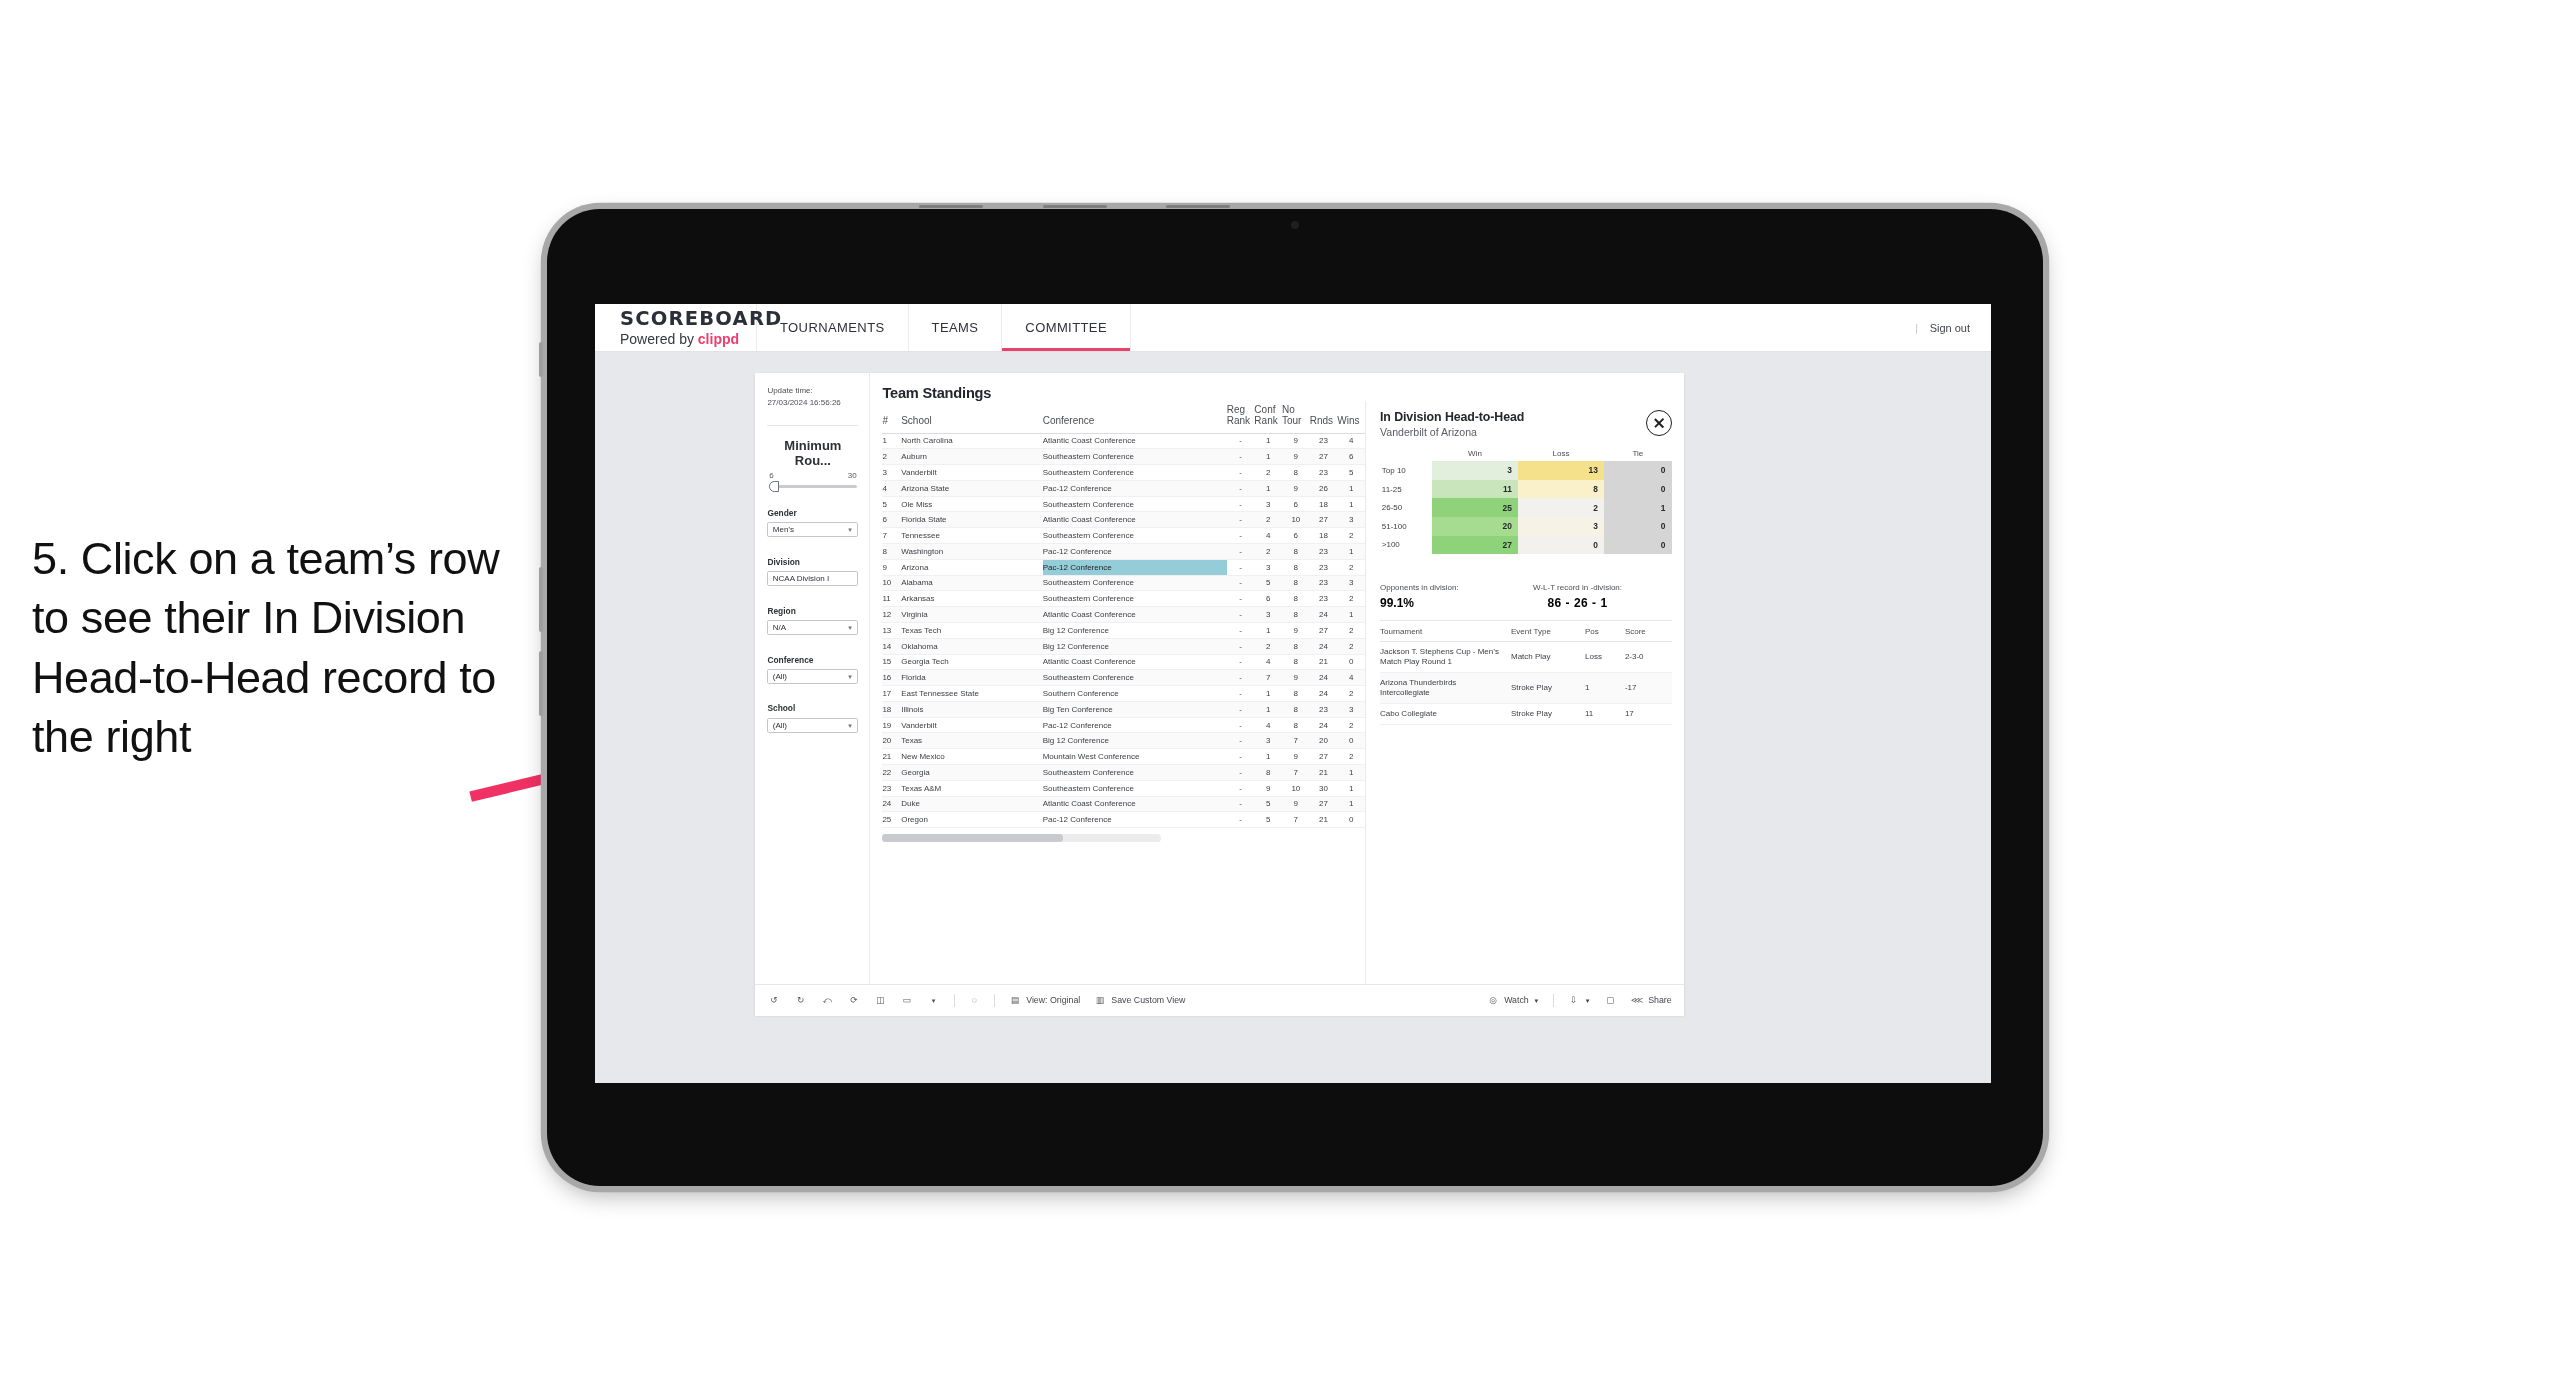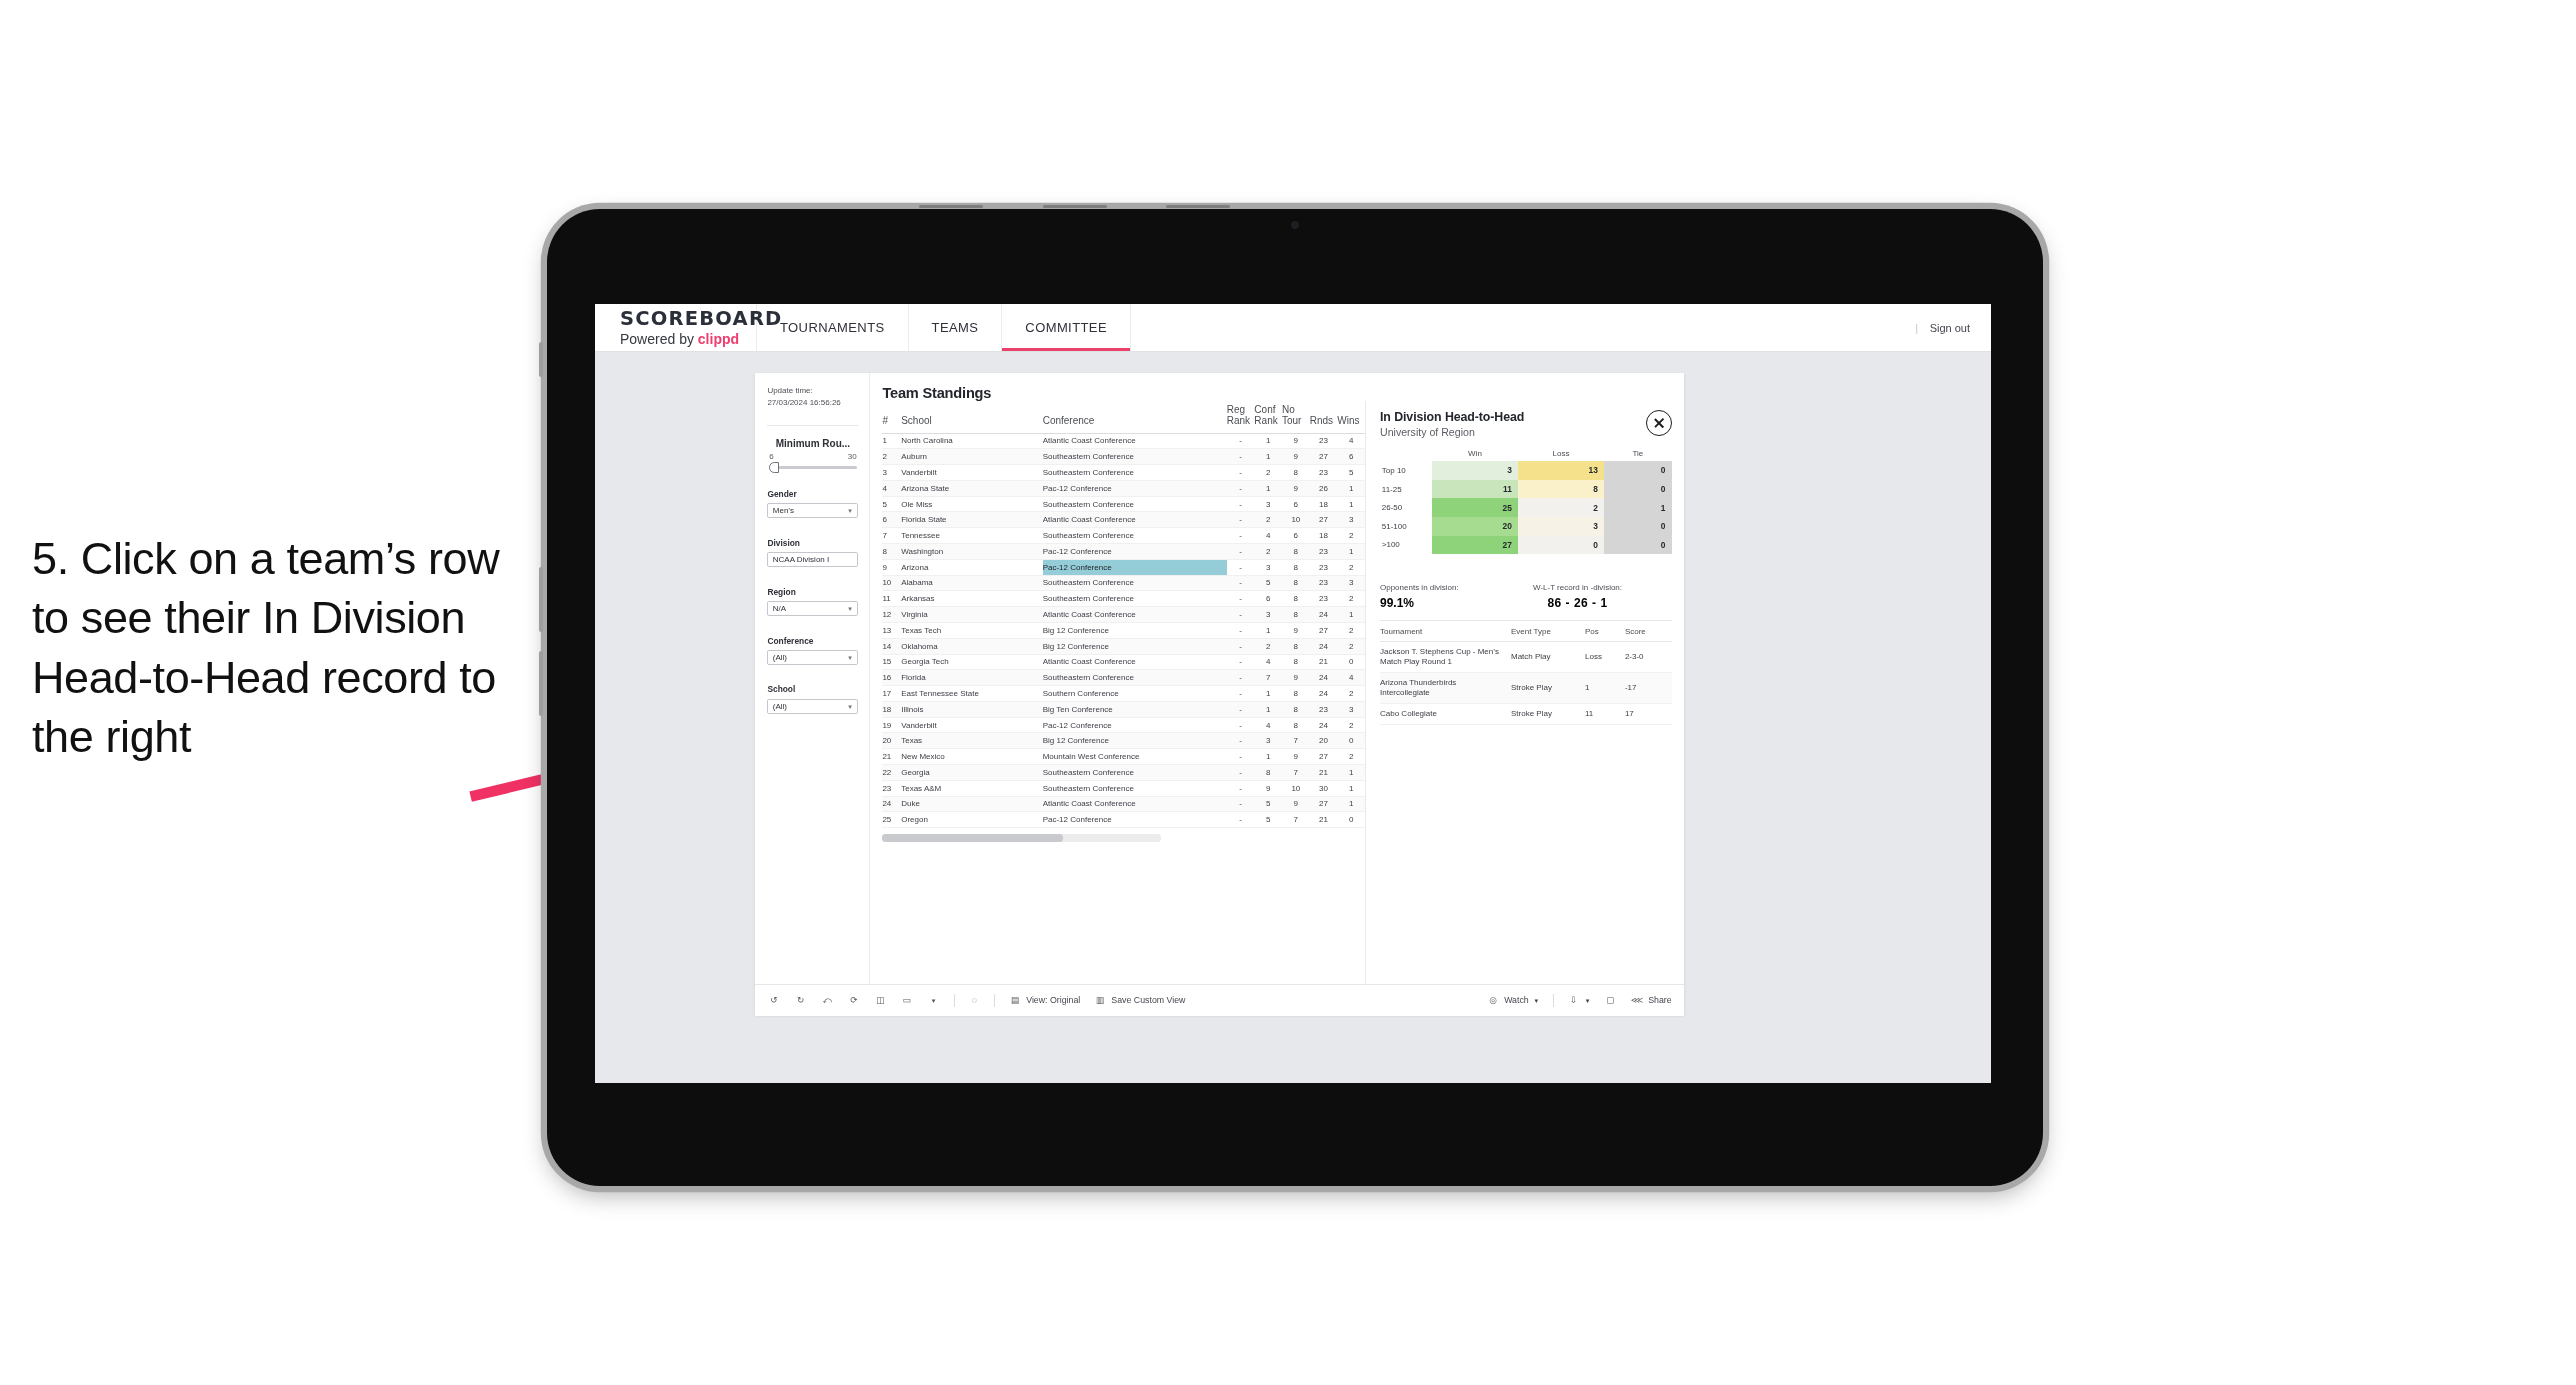--- a/index.html
+++ b/index.html
@@ -68,21 +68,21 @@
   }
   .viz-body{flex:1;display:flex;min-height:0;}
 
   
   .rail{width:115px;border-right:0.9px solid #e9e9ec;padding:12.4px 10.6px 0 12.4px;box-sizing:border-box;font-size:8px;color:#3d4046;}
   .rail .upd{font-size:8px;color:#4c4f55;line-height:1.45;}
   .rail hr{border:0;border-top:0.9px solid #e6e6e9;margin:16px 0 12.4px;}
   .f-label{font-weight:bold;font-size:8.4px;color:#2d3036;margin-bottom:4.4px;}
   .f-block{margin-bottom:19.5px;}
   .slider-head{display:flex;justify-content:space-between;font-size:8px;color:#55585e;margin:3.5px 1.8px 4.4px;}
-  .slider-title{text-align:center;font-weight:bold;font-size:10px;color:#2d3036;}
+  .slider-title{text-align:center;font-weight:bold;font-size:13px;color:#2d3036;}
   .track{position:relative;height:3.5px;background:#c9cbd0;border-radius:1.8px;margin:0 1.8px;}
   .knob{position:absolute;left:0;top:-3.5px;width:9.7px;height:10.6px;border-radius:5.3px 0 0 5.3px;background:#fff;border:1.4px solid #6f727a;box-sizing:border-box;}
   .sel{
     width:100%;height:15px;border:0.9px solid #c4c6cb;background:#fff;border-radius:1.8px;
     display:flex;align-items:center;padding:0 4.4px;box-sizing:border-box;font-size:8px;color:#2d3036;
   }
   .caret{margin-left:auto;font-size:6.2px;color:#73767d;}
 
   
   .main{flex:1;display:flex;flex-direction:column;min-width:0;}
@@ -535,21 +535,21 @@
                   </table>
                   <div class="scrollbar-h">
                       <i></i>
                     </div>
                 </div>
 
                 <div class="h2h">
                   <div class="h2h-top">
                     <div>
                       <div class="h2h-t1">In Division Head-to-Head</div>
-                      <div class="h2h-t2">University of Region</div>
+                      <div class="h2h-t2">Vanderbilt of Arizona</div>
                     </div>
                     <div class="closebtn"></div>
                   </div>
 
                   <table class="mx">
                     <thead>
                       <tr>
                         <th class="rl"></th>
                         <th>Win</th>
                         <th>Loss</th>

